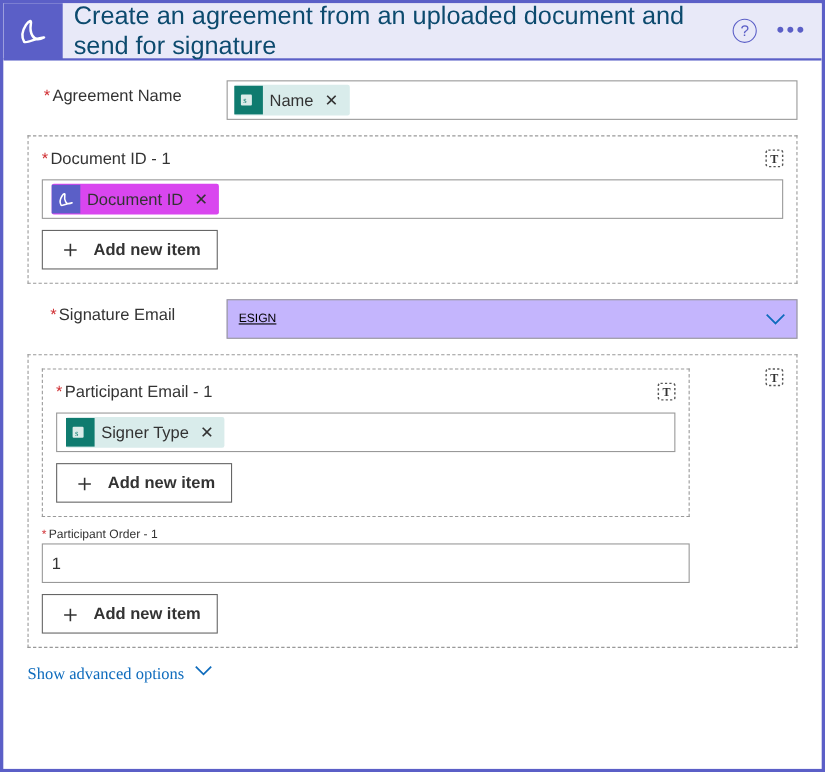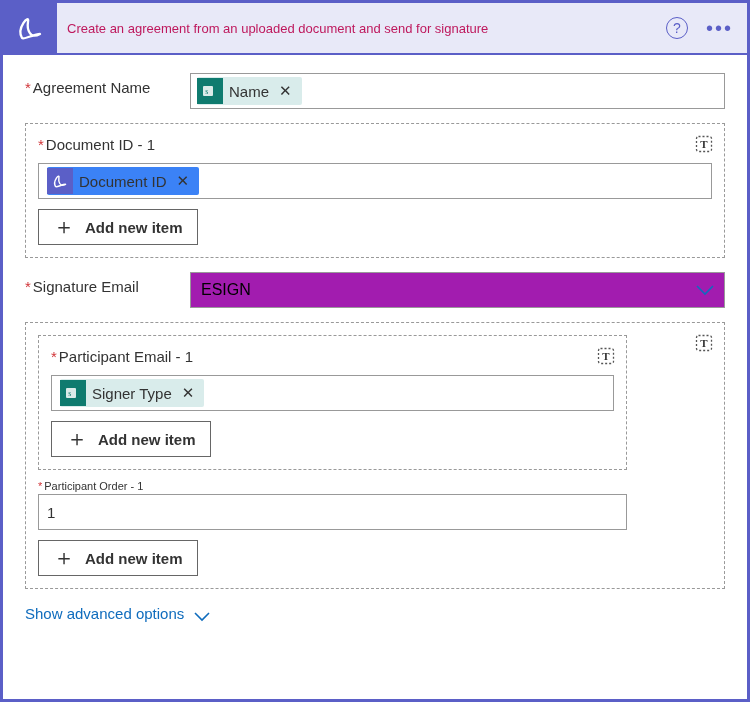--- a/index.html
+++ b/index.html
@@ -24,22 +24,22 @@
   .header-icon {
     width: 54px;
     height: 52px;
     background: #5B5FC7;
     display: flex;
     align-items: center;
     justify-content: center;
   }
   .header-title {
     flex: 1;
-    font-size: 13px;
-    color: #be185d;
+    font-size: 23px;
+    color: #0c4a6e;
   }
   .help-circle {
     width: 22px;
     height: 22px;
     border: 1.5px solid #5B5FC7;
     border-radius: 50%;
     display: flex;
     align-items: center;
     justify-content: center;
     color: #5B5FC7;
@@ -55,21 +55,22 @@
   .body {
     padding: 18px 22px 14px 22px;
     flex: 1;
     display: flex;
     flex-direction: column;
     gap: 14px;
   }
   .row {
     display: flex;
     align-items: flex-start;
-    gap: 10px;
+    gap: 26px;
+    text-align: center;
   }
   .label {
     width: 155px;
     font-size: 15px;
     color: #333;
     padding-top: 6px;
   }
   .req { color: #d13438; margin-right: 2px; }
   .field-wrap {
     flex: 1;
@@ -84,21 +85,21 @@
     display: inline-flex;
     align-items: center;
     background: #D9ECEB;
     height: 28px;
     padding: 0 6px 0 0;
     gap: 6px;
     font-size: 15px;
     color: #333;
     border-radius: 2px;
   }
-  .pill.lavender { background: #3b82f6; }
+  .pill.lavender { background: #d946ef; }
   .pill-icon {
     width: 26px;
     height: 26px;
     display: flex;
     align-items: center;
     justify-content: center;
   }
   .pill-icon.teal { background: #0F7B6F; }
   .pill-icon.purple { background: #5B5FC7; }
   .pill-x {
@@ -175,35 +176,37 @@
     font-weight: 300;
     line-height: 1;
   }
   .select {
     border: 1px solid #999;
     height: 36px;
     display: flex;
     align-items: center;
     padding: 0 10px;
     justify-content: space-between;
-    background: #a21caf;
-    font-size: 16px;
+    background: #c4b5fd;
+    font-size: 11px;
+    text-decoration: underline;
   }
   .chev {
     color: #0F6CBD;
   }
   .chev svg { display:block; }
   .advanced {
     color: #0F6CBD;
     font-size: 15px;
     display: flex;
-    align-items: flex-end;
+    align-items: flex-start;
     gap: 10px;
     cursor: pointer;
     padding-top: 2px;
+    font-family: Liberation Serif, serif;
   }
   .sub-label {
     font-size:11px;
     color:#333;
     margin-bottom:2px;
   }
 </style>
 </head>
 <body>
 

